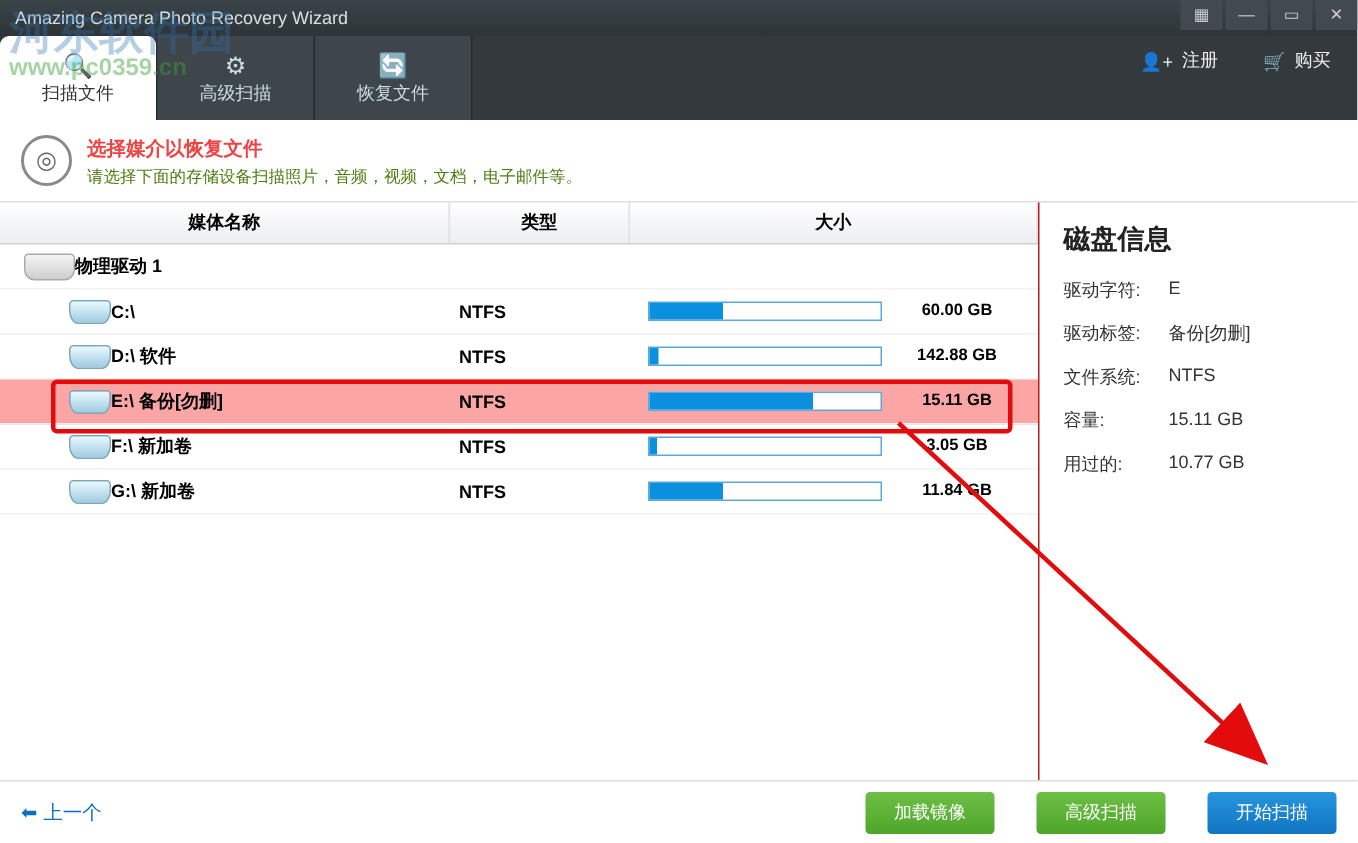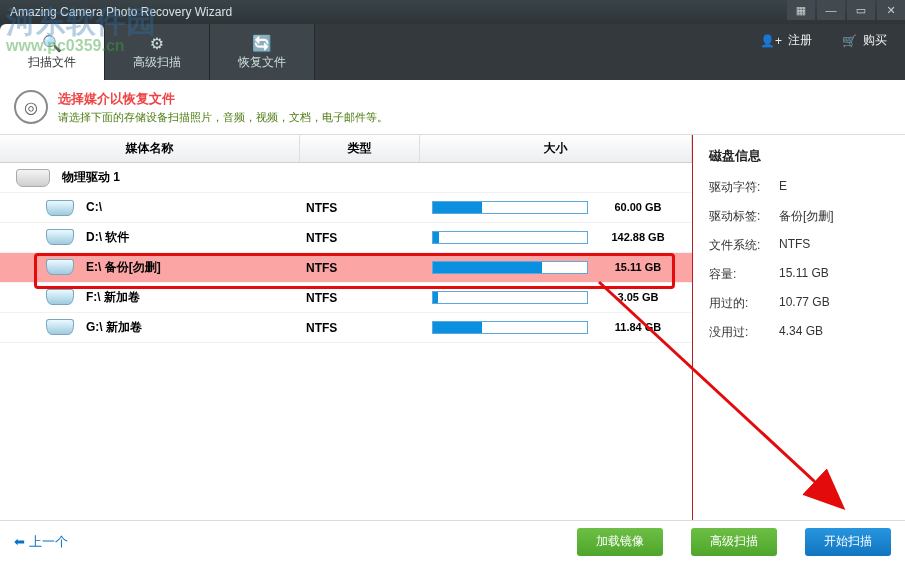--- a/index.html
+++ b/index.html
@@ -19,33 +19,33 @@
 .banner{height:55px;border-bottom:1px solid #dcdcdc;display:flex;align-items:center;padding-left:14px;gap:10px}
 .ban-ico{width:34px;height:34px;border-radius:50%;border:2px solid #8a8a8a;display:flex;align-items:center;justify-content:center;color:#666}
 .ban-txt .t1{color:#ef4444;font-size:13px;font-weight:700}
 .ban-txt .t2{color:#4d7c0f;font-size:11px;margin-top:2px}
 .content{display:flex;height:390px}
 .left{flex:1;border-right:1px solid #b91c1c;overflow:hidden}
 .thead{display:flex;height:28px;background:linear-gradient(#fefefe,#eceef0);border-bottom:1px solid #cfcfcf;font-size:12px;font-weight:700}
 .th{display:flex;align-items:center;justify-content:center;border-right:1px solid #dedede}
 .th1{width:300px}.th2{width:120px}.th3{flex:1}
 .row{display:flex;height:30px;align-items:center;font-size:12px;border-bottom:1px solid #f2f2f2;position:relative}
-.row .c1{width:300px;display:flex;align-items:flex-start;gap:12px;padding-left:16px}
+.row .c1{width:300px;display:flex;align-items:center;gap:0;padding-left:16px}
 .row.sub .c1{padding-left:46px}
 .row .c2{width:120px;padding-left:6px}
 .row .c3{flex:1;display:flex;align-items:flex-start;gap:8px;padding:0 12px}
 .drive-ico{width:28px;height:16px;background:linear-gradient(#eaf9ff,#9fcbe0);border:1px solid #7aa7bd;border-radius:3px 3px 6px 6px/3px 3px 9px 9px}
 .phy-ico{width:34px;height:18px;background:linear-gradient(#f4f4f4,#cfcfcf);border:1px solid #aaa;border-radius:3px 3px 7px 7px}
 .bar{flex:1;height:13px;border:1px solid #5ca8dc;background:#fff;position:relative}
 .bar>i{display:block;height:100%;background:#0b90e0}
 .size{width:84px;text-align:center;font-size:11px}
 .row.sel{background:#fca5a5}
 .hl{position:absolute;left:34px;top:253px;width:641px;height:36px;border:3px solid #e30b0b;border-radius:4px;pointer-events:none;z-index:40}
 .right{width:212px;padding:12px 0 0 16px;font-size:12px;color:#222}
-.right h4{font-size:13px;margin-bottom:14px}
+.right h4{font-size:18px;margin-bottom:14px}
 .right .kv{display:flex;margin-bottom:12px}
 .right .k{width:70px;color:#333}
 .right .v{color:#333}
 .footer{position:absolute;left:0;right:0;bottom:0;height:42px;border-top:1px solid #dcdcdc;display:flex;align-items:center;padding:0 14px;background:#fff}
 .back{color:#0b6fc6;font-size:13px;display:flex;align-items:center;gap:4px}
 .btns{margin-left:auto;display:flex;gap:28px}
 .btn{width:86px;height:28px;border-radius:3px;color:#fff;font-size:12px;display:flex;align-items:center;justify-content:center;cursor:pointer}
 .green{background:linear-gradient(#6cbf44,#4fa52b)}
 .blue{background:linear-gradient(#2795df,#1175c0)}
 .arrow{position:absolute;left:595px;top:278px;width:260px;height:240px;pointer-events:none;z-index:45}
@@ -200,24 +200,20 @@
         <span class="v">NTFS</span>
       </div>
     <div class="kv">
         <span class="k">容量:</span>
         <span class="v">15.11 GB</span>
       </div>
     <div class="kv">
         <span class="k">用过的:</span>
         <span class="v">10.77 GB</span>
       </div>
-    <div class="kv">
-        <span class="k">没用过:</span>
-        <span class="v">4.34 GB</span>
-      </div>
   </div>
 </div>
 
 <div class="hl"></div>
 
 <svg class="arrow" viewBox="0 0 260 240">
   <defs>
       <marker id="ah" markerWidth="14" markerHeight="12" refX="12" refY="6" orient="auto">
         <path d="M0,0 L14,6 L0,12 Z" fill="#e30b0b"></path>
       </marker>

